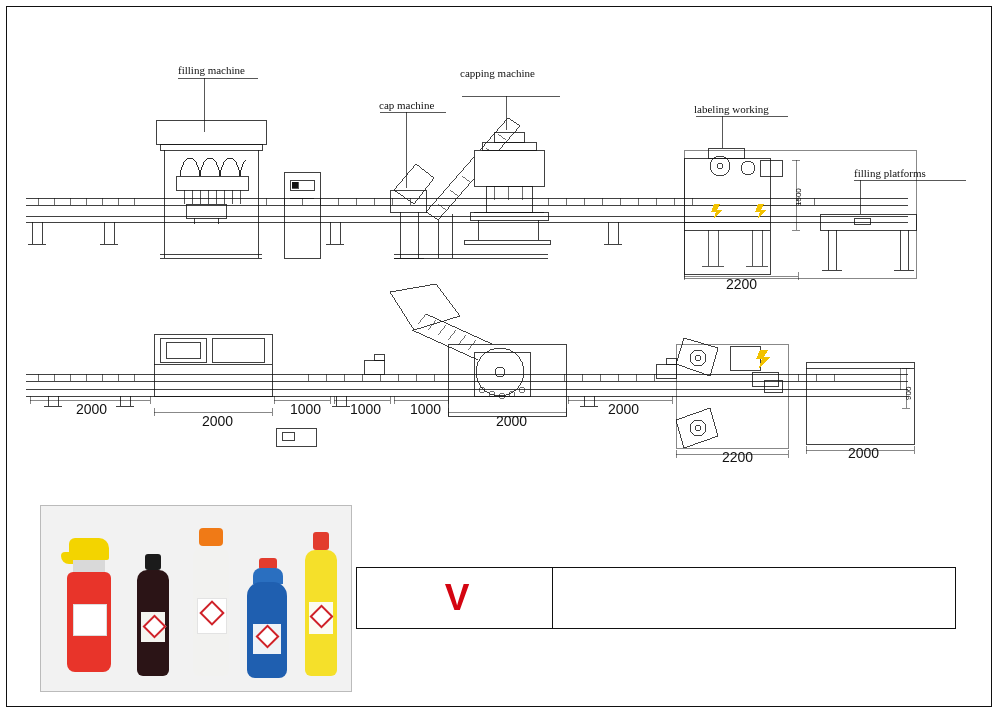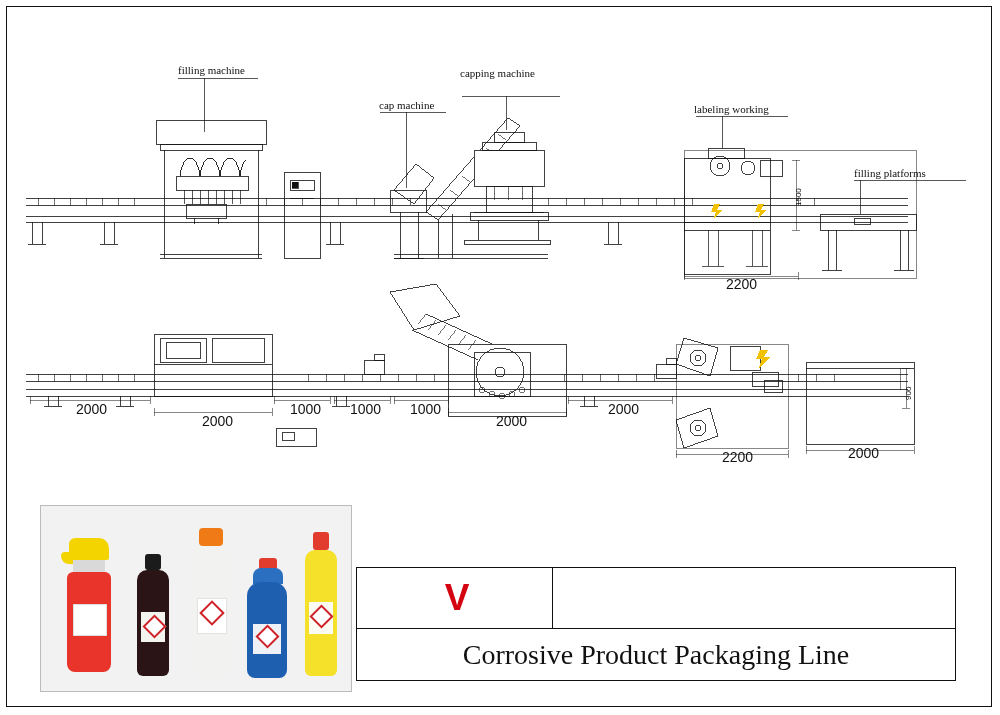--- a/index.html
+++ b/index.html
@@ -459,16 +459,13 @@
   </div>
 
   <div class="brandbox">
     <div class="logocell">
       <div class="logo">
         <span class="vee">V</span>
       </div>
     </div>
   </div>
 
-  <div class="titlebox">
-    <div class="title">Corrosive Product Packaging Line</div>
-  </div>
 </div>
 
 </body></html>

